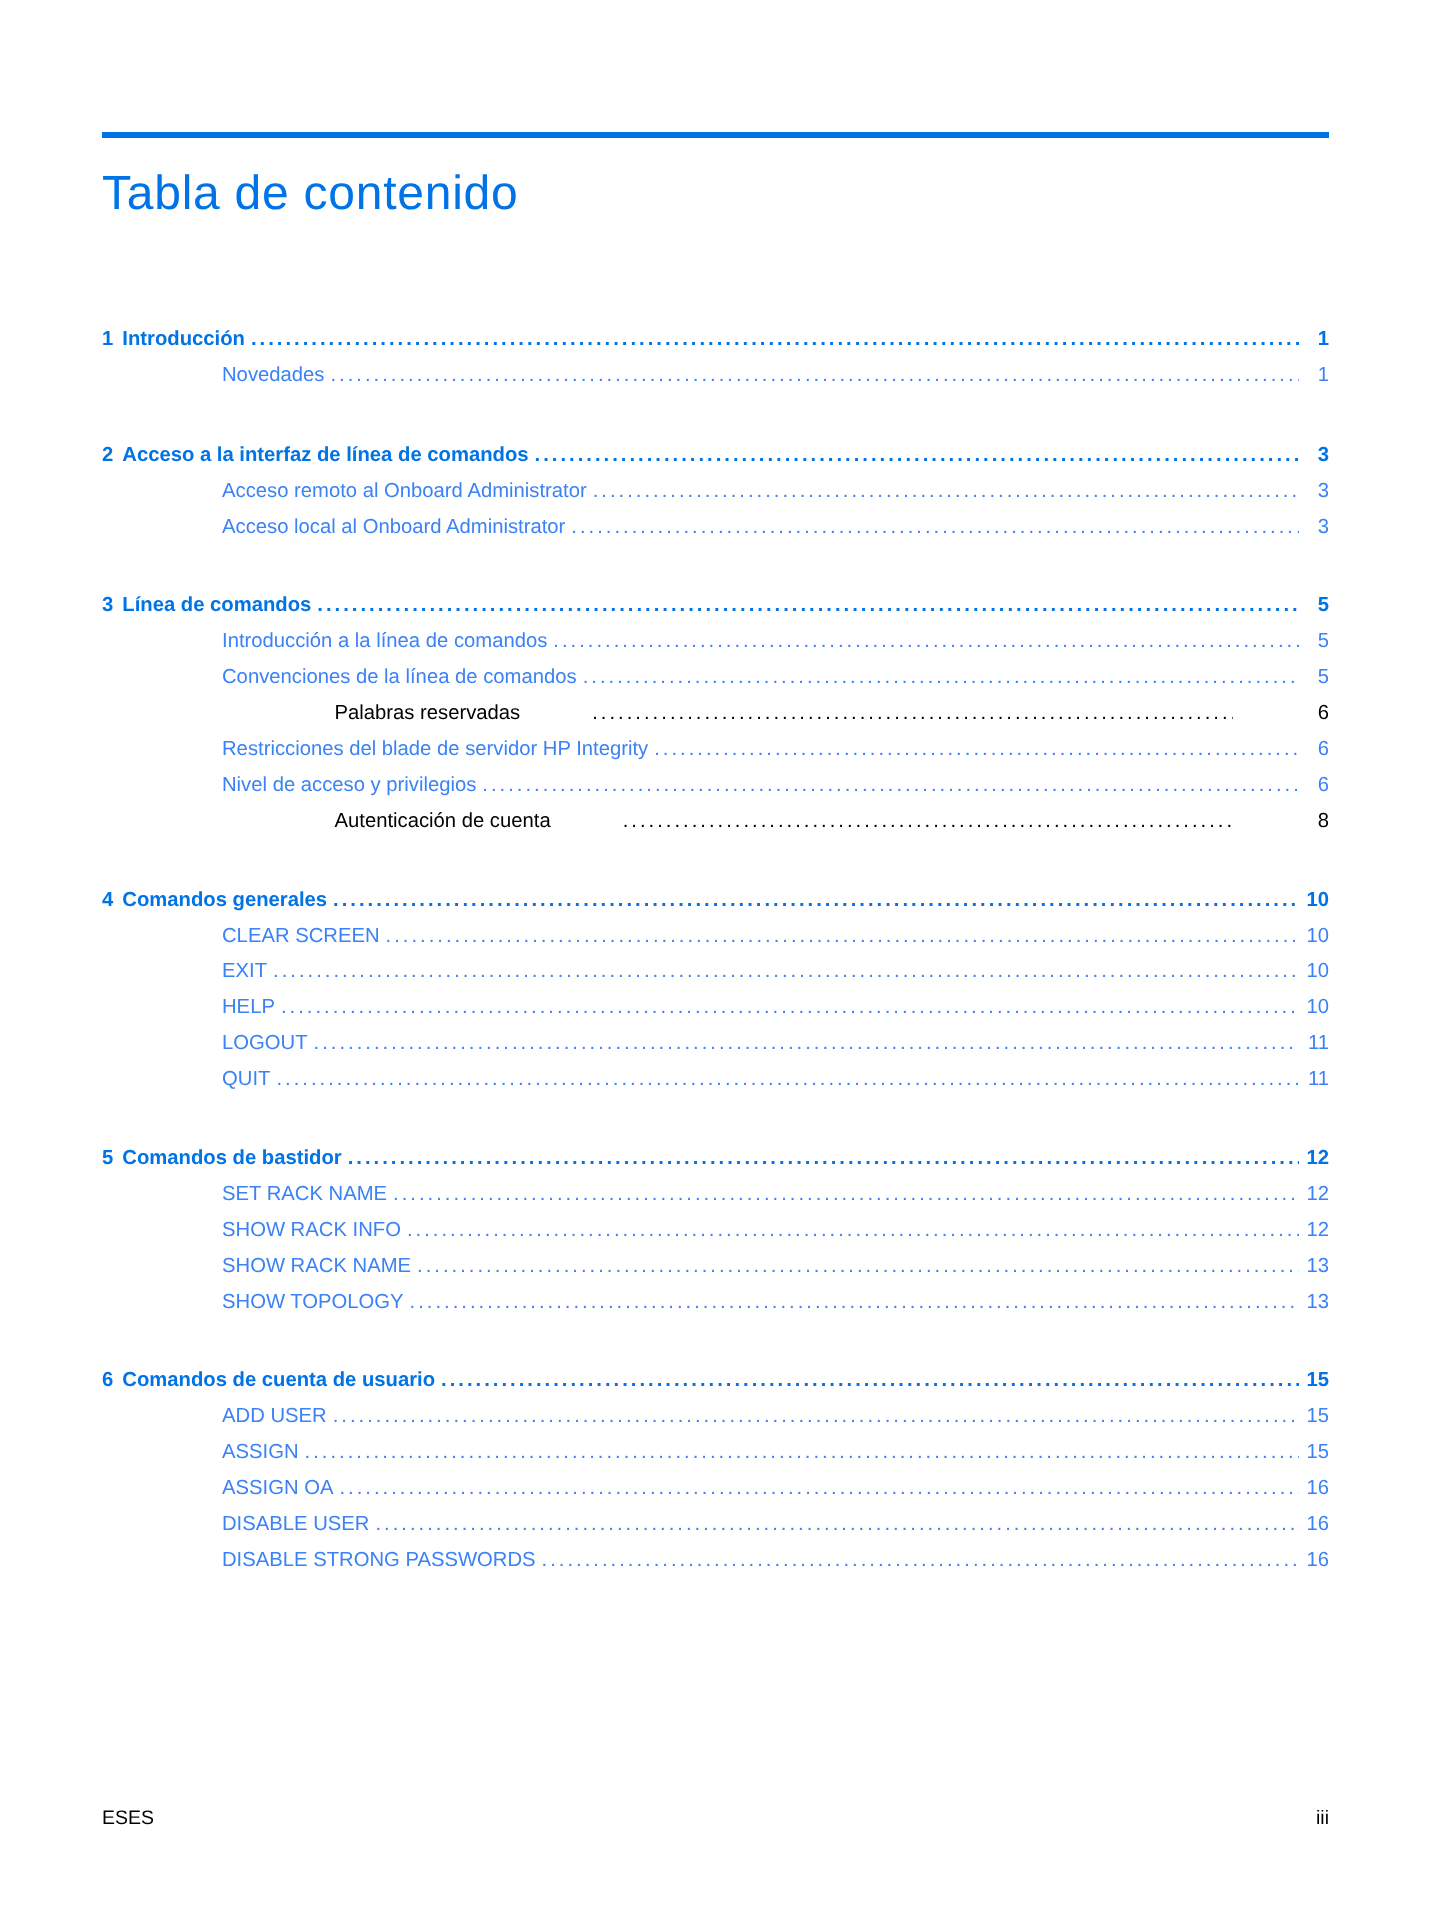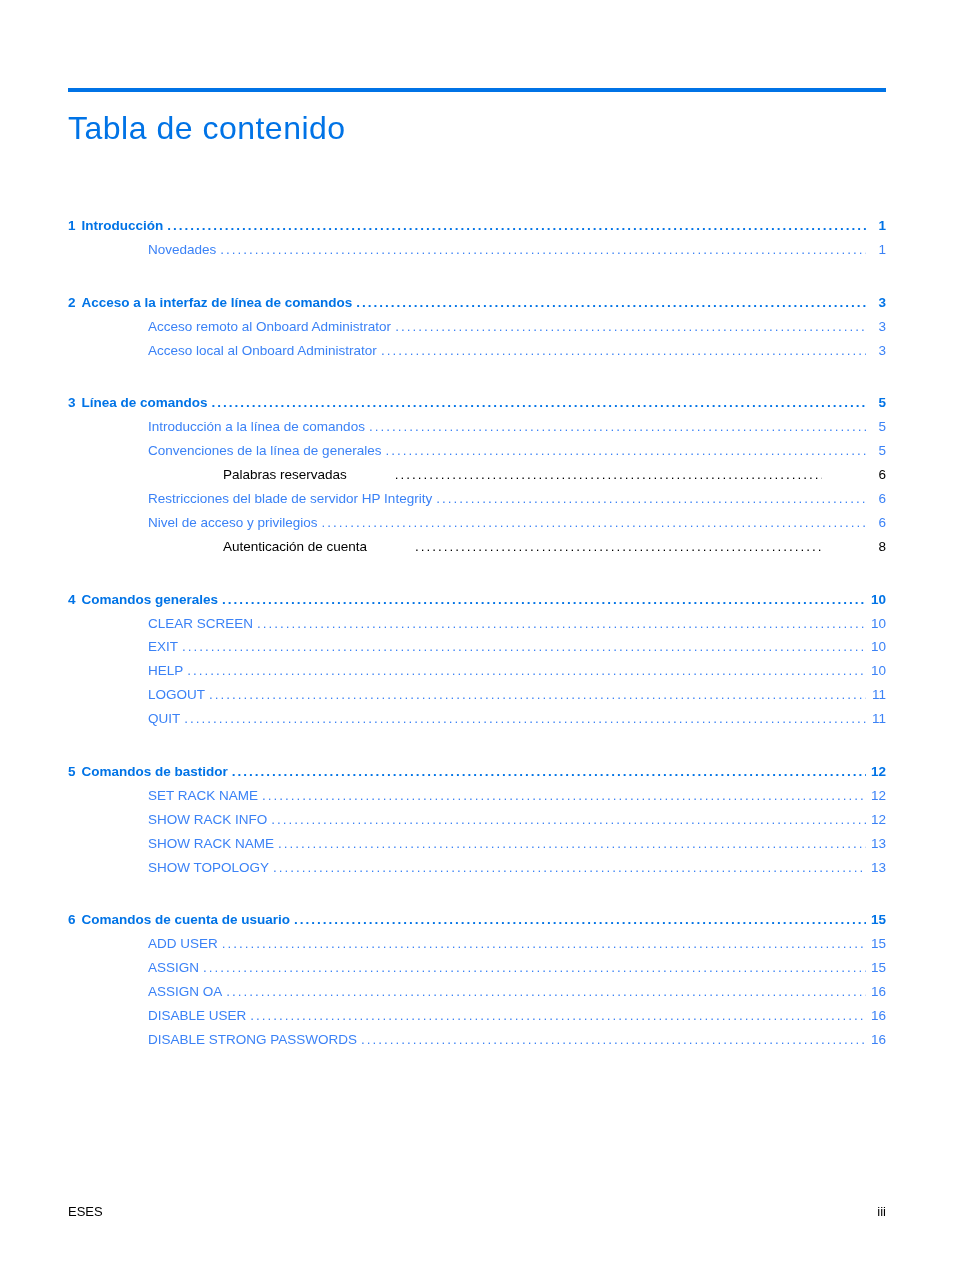--- a/index.html
+++ b/index.html
@@ -139,21 +139,21 @@
         <span class="row-text">Línea de comandos</span>
         <span class="leader"></span>
         <span class="page-no">5</span>
       </div>
       <div class="toc-row level1">
         <span class="row-text">Introducción a la línea de comandos</span>
         <span class="leader"></span>
         <span class="page-no">5</span>
       </div>
       <div class="toc-row level1">
-        <span class="row-text">Convenciones de la línea de generales</span>
+        <span class="row-text">Convenciones de la línea de comandos</span>
         <span class="leader"></span>
         <span class="page-no">5</span>
       </div>
       <div class="toc-row level2">
         <span class="row-text">Palabras reservadas</span>
         <span class="leader"></span>
         <span class="page-no">6</span>
       </div>
       <div class="toc-row level1">
         <span class="row-text">Restricciones del blade de servidor HP Integrity</span>

